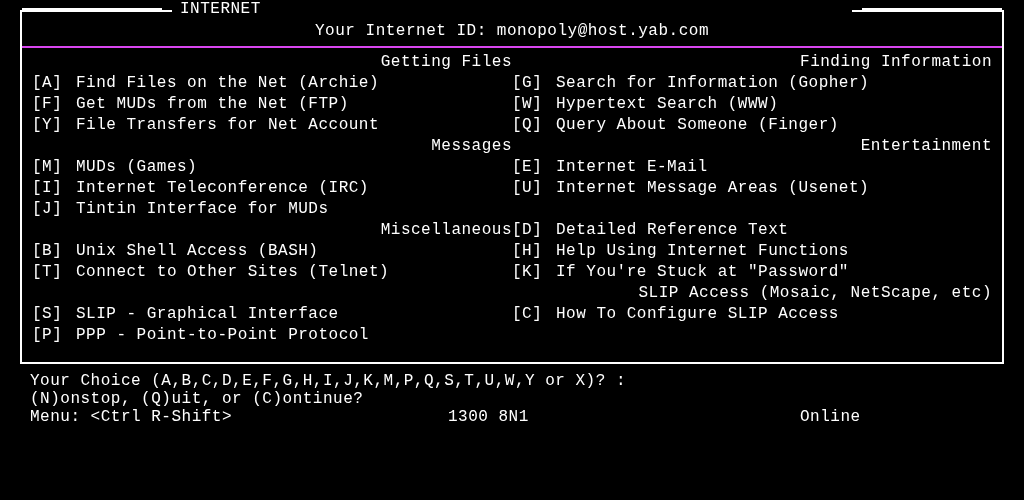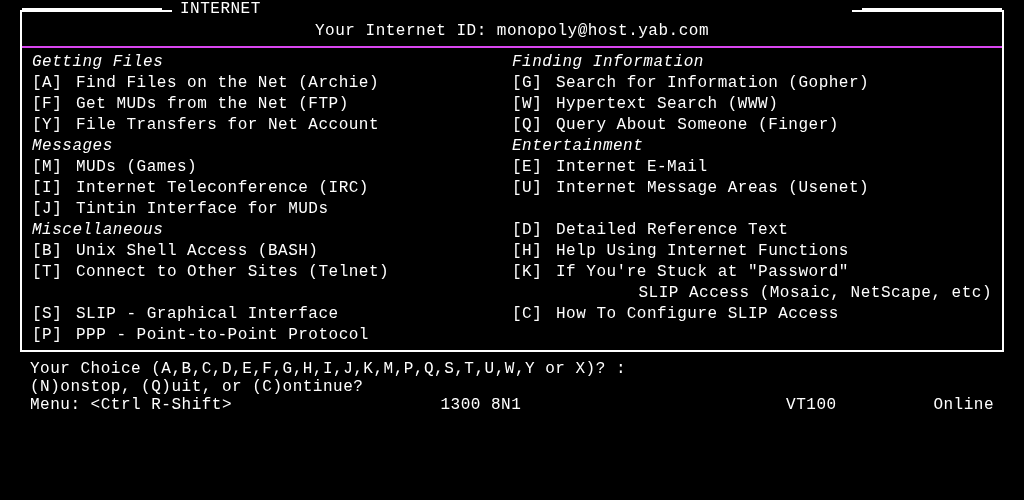--- a/index.html
+++ b/index.html
@@ -16,21 +16,21 @@
       height: 500px;
       overflow: hidden;
       letter-spacing: 0.5px;
     }
     .screen {
       padding: 10px 20px 0 20px;
     }
     .box {
       border: 2px solid #fff;
       position: relative;
-      padding-bottom: 4px;
+      padding-bottom: 16px;
     }
     .box-title {
       display: flex;
       align-items: center;
       justify-content: center;
       gap: 10px;
       position: relative;
       top: -12px;
       margin-bottom: -10px;
     }
@@ -62,23 +62,22 @@
       display: flex;
     }
     .key {
       width: 44px;
       flex-shrink: 0;
     }
     .label {
       flex: 1;
     }
     .heading {
-      text-align: left;
+      text-align: right;
       width: 100%;
-      font-style: italic;
     }
     .full-heading {
       text-align: right;
       width: 100%;
     }
     .bottom {
       padding: 8px 0 0 10px;
     }
     .status {
       display: flex;
@@ -232,16 +231,15 @@
     </div>
   </div>
 
   <div class="bottom">
     <div>Your Choice (A,B,C,D,E,F,G,H,I,J,K,M,P,Q,S,T,U,W,Y or X)? :</div>
     <div>(N)onstop, (Q)uit, or (C)ontinue?</div>
   </div>
   <div class="status">
     <div style="width:418px">Menu: &lt;Ctrl R-Shift&gt;</div>
     <div style="width:352px">1300 8N1</div>
-    <div style="width:150px">VT100</div>
     <div>Online</div>
   </div>
 </div>
 
 </body></html>

